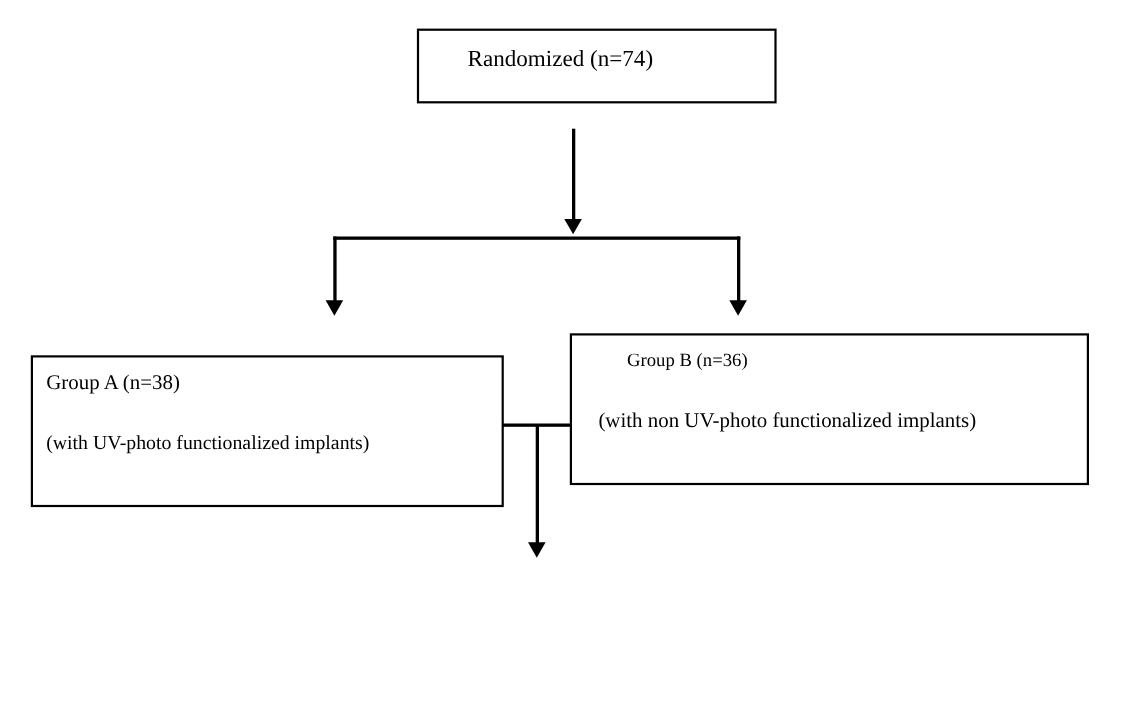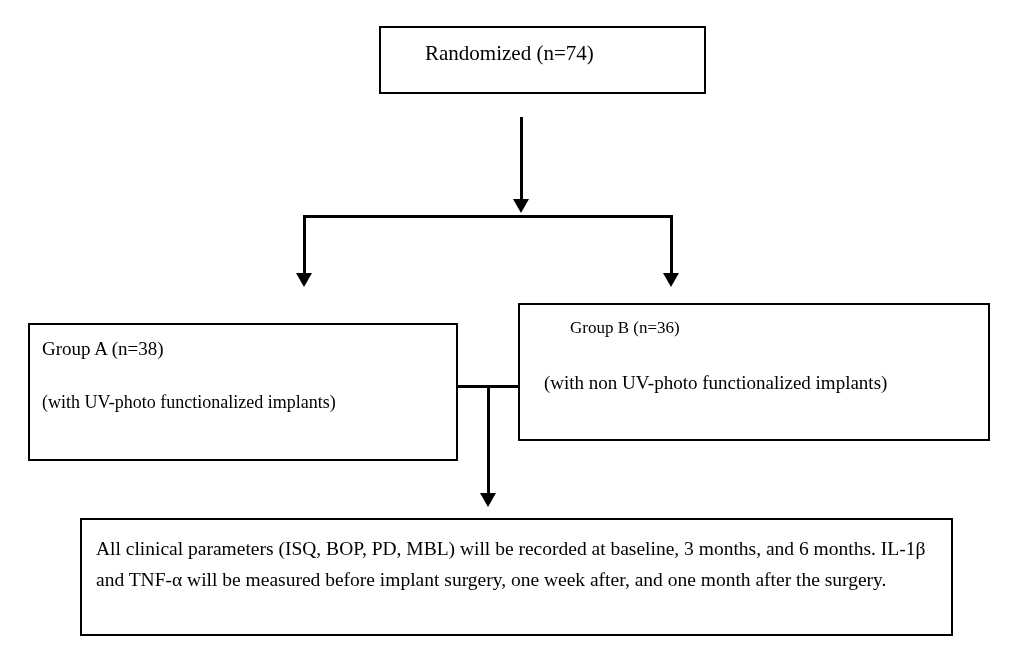--- a/index.html
+++ b/index.html
@@ -149,17 +149,14 @@
 
   <div class="node" id="box-group-b">
     <span class="node-text line1">Group B (n=36)</span>
     <span class="node-text line2">(with non UV-photo functionalized implants)</span>
   </div>
 
   <div class="hline" id="conn-join-bar"></div>
   <div class="vline" id="conn-join-stem"></div>
   <div class="arrowhead" id="conn-join-arrow"></div>
 
-  <div class="node" id="box-outcomes">
-    <div class="body">All clinical parameters (ISQ, BOP, PD, MBL) will be recorded at baseline, 3 months, and 6 months. IL-1β and TNF-α will be measured before implant surgery, one week after, and one month after the surgery.</div>
-  </div>
 
 </div>
 
 </body></html>

